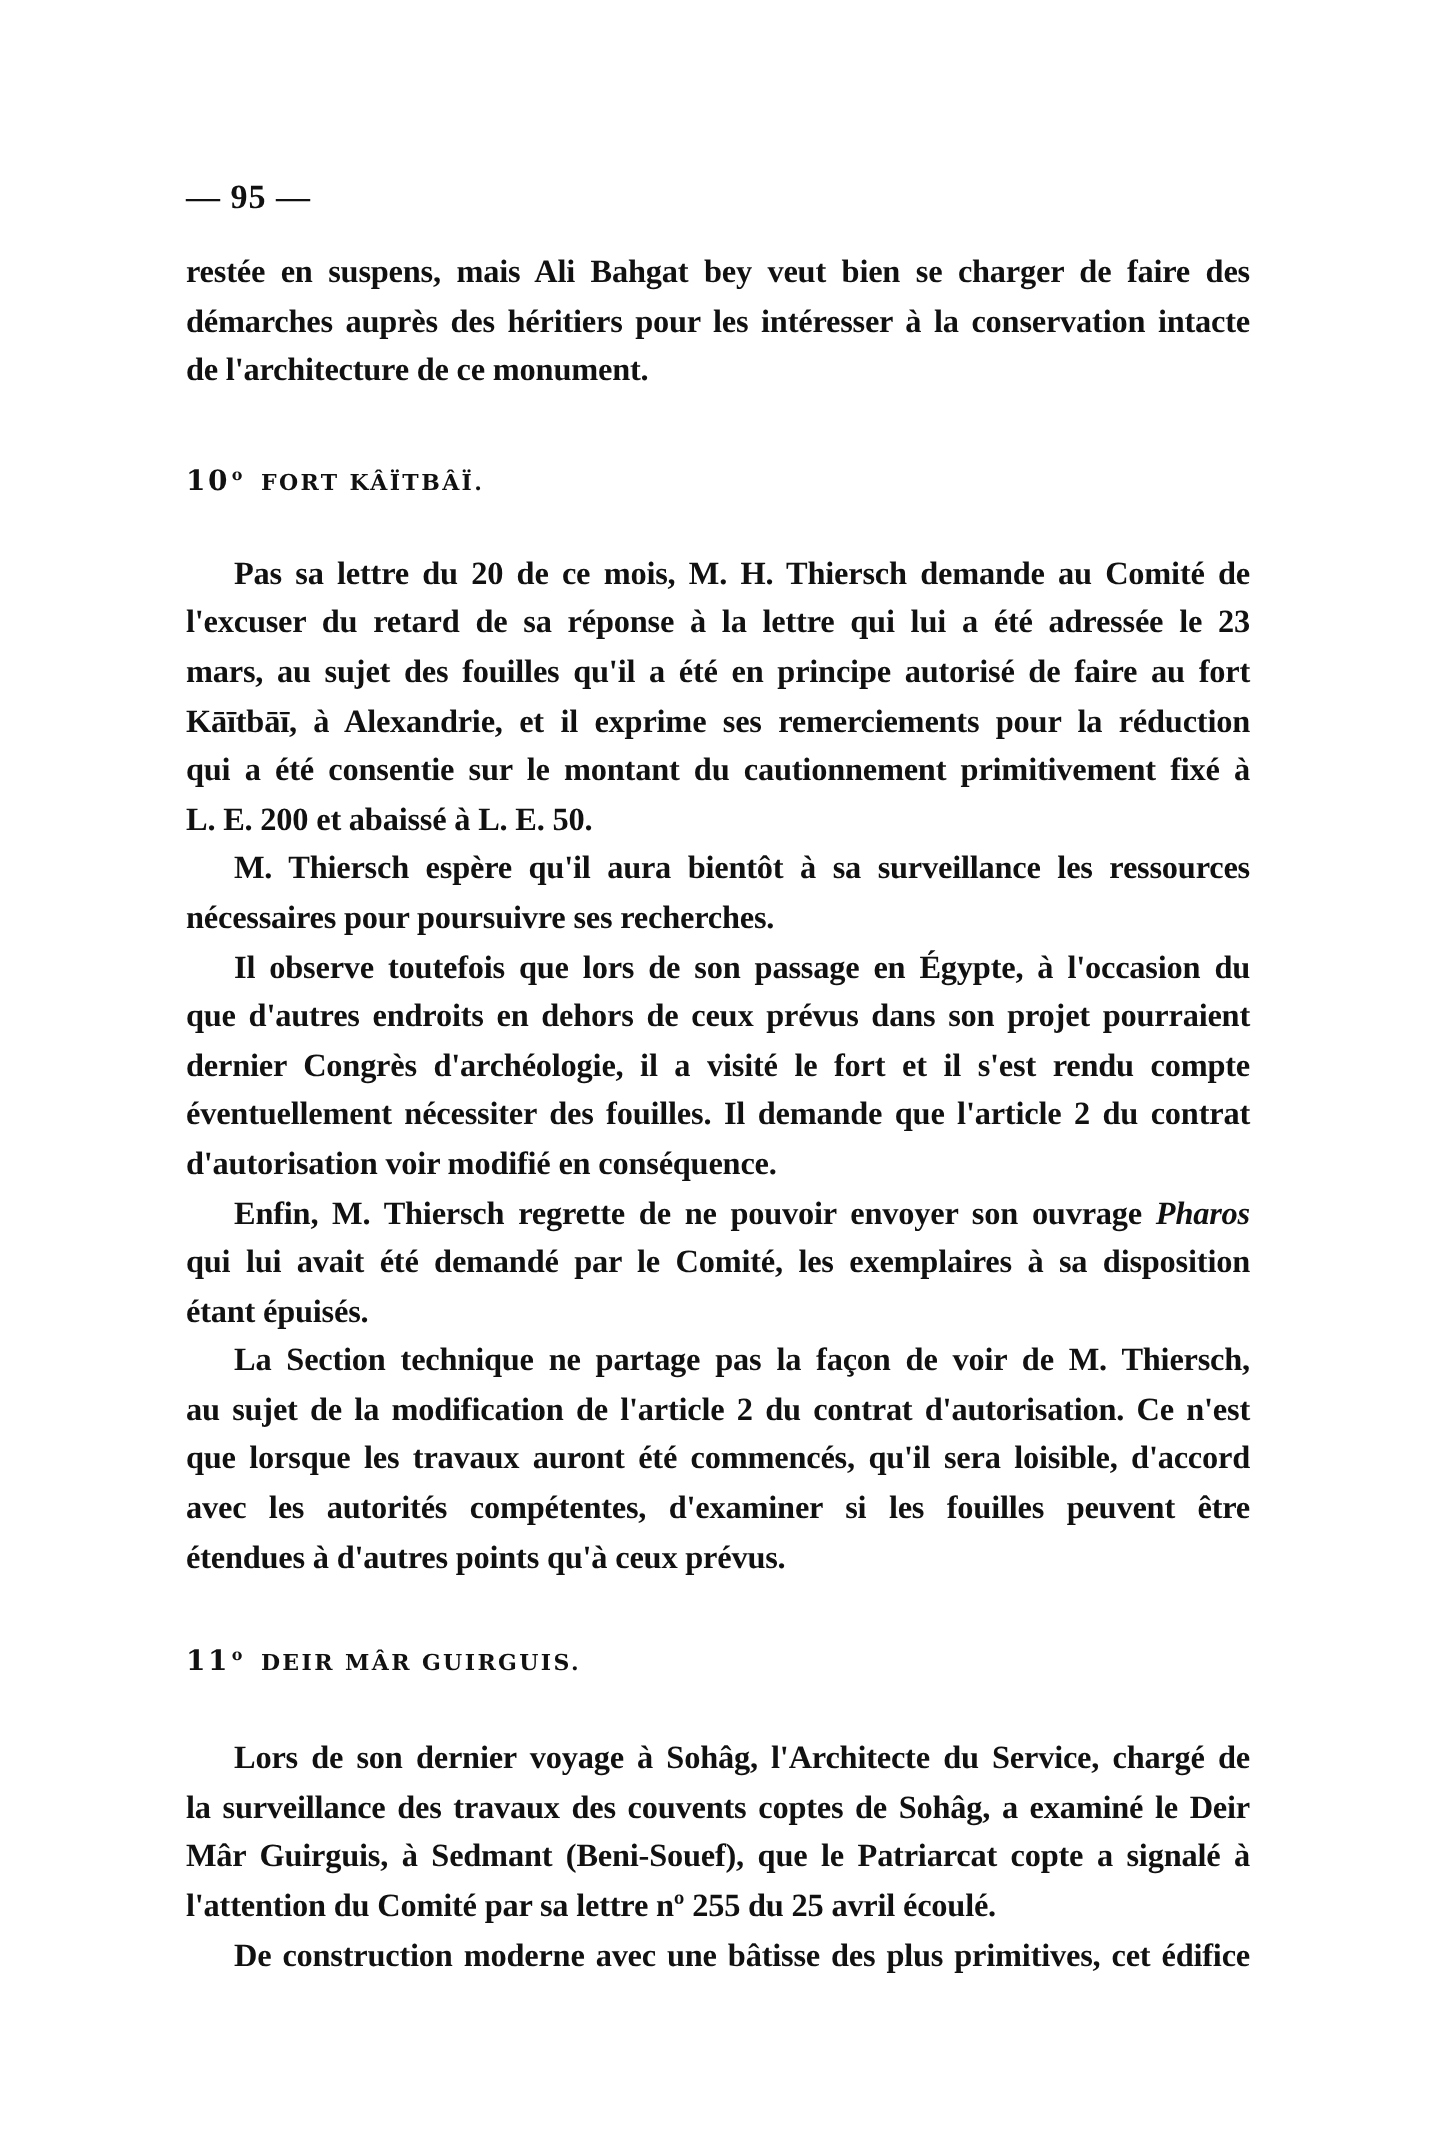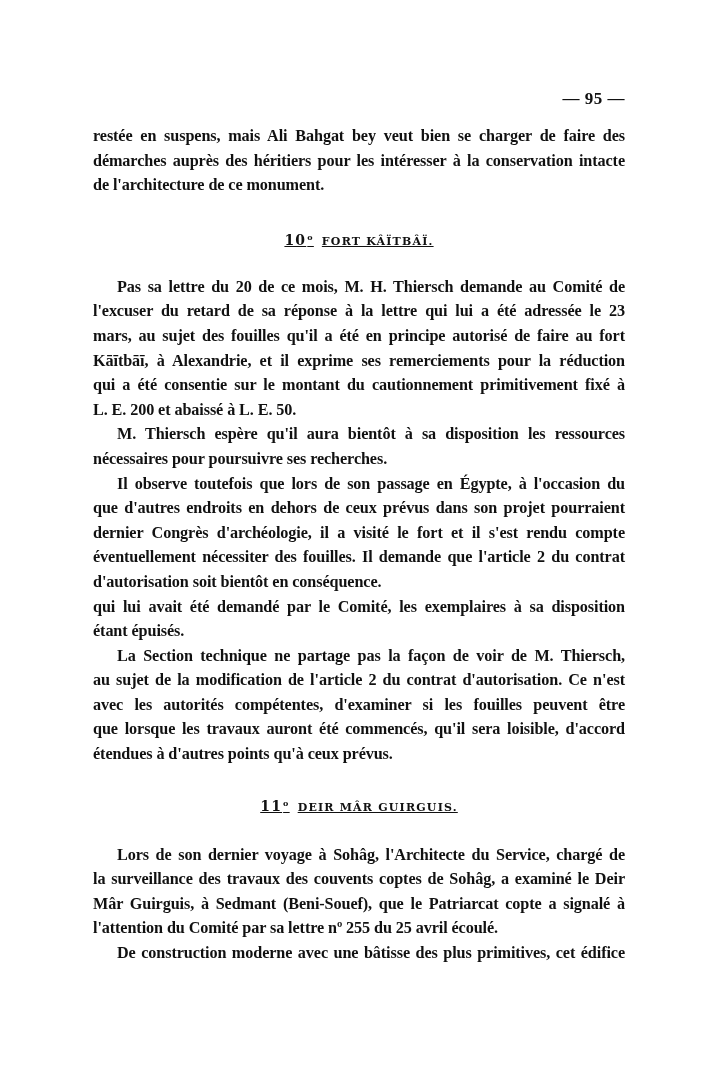--- a/index.html
+++ b/index.html
@@ -15,21 +15,21 @@
       color: #111111;
       font-family: "Liberation Serif", "DejaVu Serif", serif;
     }
     .page {
       position: absolute;
       left: 93px;
       top: 88px;
       width: 532px;
     }
     .page-number {
-      text-align: right;
+      text-align: left;
       font-size: 17px;
       font-weight: bold;
       height: 22px;
       line-height: 22px;
       margin-bottom: 14px;
       letter-spacing: 0.5px;
     }
     .para {
       margin: 0;
       font-size: 16.2px;
@@ -45,28 +45,27 @@
       text-align-last: justify;
       white-space: nowrap;
     }
     .line.last {
       text-align-last: left;
     }
     .line.first {
       text-indent: 24px;
     }
     .heading {
-      text-align: center;
+      text-align: left;
       font-size: 11px;
       font-weight: bold;
       letter-spacing: 1.2px;
       font-family: "DejaVu Serif", serif;
       height: 24px;
       line-height: 24px;
-      text-decoration: underline;
     }
     .heading-1 {
       margin-top: 27px;
       margin-bottom: 26px;
     }
     .heading-2 {
       margin-top: 24px;
       margin-bottom: 28px;
     }
     .sup {
@@ -102,42 +101,43 @@
   <p class="para">
     <span class="line first">Pas sa lettre du 20 de ce mois, M. H. Thiersch demande au Comité de</span>
     <span class="line">l'excuser du retard de sa réponse à la lettre qui lui a été adressée le 23</span>
     <span class="line">mars, au sujet des fouilles qu'il a été en principe autorisé de faire au fort</span>
     <span class="line">Kāītbāī, à Alexandrie, et il exprime ses remerciements pour la réduction</span>
     <span class="line">qui a été consentie sur le montant du cautionnement primitivement fixé à</span>
     <span class="line last">L. E. 200 et abaissé à L. E. 50.</span>
   </p>
 
   <p class="para">
-    <span class="line first">M. Thiersch espère qu'il aura bientôt à sa disposition les ressources</span>
+    <span class="line first">M. Thiersch espère qu'il aura bientôt à sa surveillance les ressources</span>
     <span class="line last">nécessaires pour poursuivre ses recherches.</span>
   </p>
 
   <p class="para">
     <span class="line first">Il observe toutefois que lors de son passage en Égypte, à l'occasion du</span>
     <span class="line">que d'autres endroits en dehors de ceux prévus dans son projet pourraient</span>
     <span class="line">dernier Congrès d'archéologie, il a visité le fort et il s'est rendu compte</span>
     <span class="line">éventuellement nécessiter des fouilles. Il demande que l'article 2 du contrat</span>
-    <span class="line last">d'autorisation soit bientôt en conséquence.</span>
+    <span class="line last">d'autorisation voir modifié en conséquence.</span>
   </p>
 
   <p class="para">
+    <span class="line first"><span>Enfin, M. Thiersch regrette de ne pouvoir envoyer son ouvrage </span><em class="italic">Pharos</em></span>
     <span class="line">qui lui avait été demandé par le Comité, les exemplaires à sa disposition</span>
     <span class="line last">étant épuisés.</span>
   </p>
 
   <p class="para">
     <span class="line first">La Section technique ne partage pas la façon de voir de M. Thiersch,</span>
     <span class="line">au sujet de la modification de l'article 2 du contrat d'autorisation. Ce n'est</span>
+    <span class="line">que lorsque les travaux auront été commencés, qu'il sera loisible, d'accord</span>
     <span class="line">avec les autorités compétentes, d'examiner si les fouilles peuvent être</span>
-    <span class="line">que lorsque les travaux auront été commencés, qu'il sera loisible, d'accord</span>
     <span class="line last">étendues à d'autres points qu'à ceux prévus.</span>
   </p>
 
   <div class="heading heading-2">
     <span class="num">11</span><span class="sup">o</span><span>DEIR MÂR GUIRGUIS.</span>
   </div>
 
   <p class="para">
     <span class="line first">Lors de son dernier voyage à Sohâg, l'Architecte du Service, chargé de</span>
     <span class="line">la surveillance des travaux des couvents coptes de Sohâg, a examiné le Deir</span>

